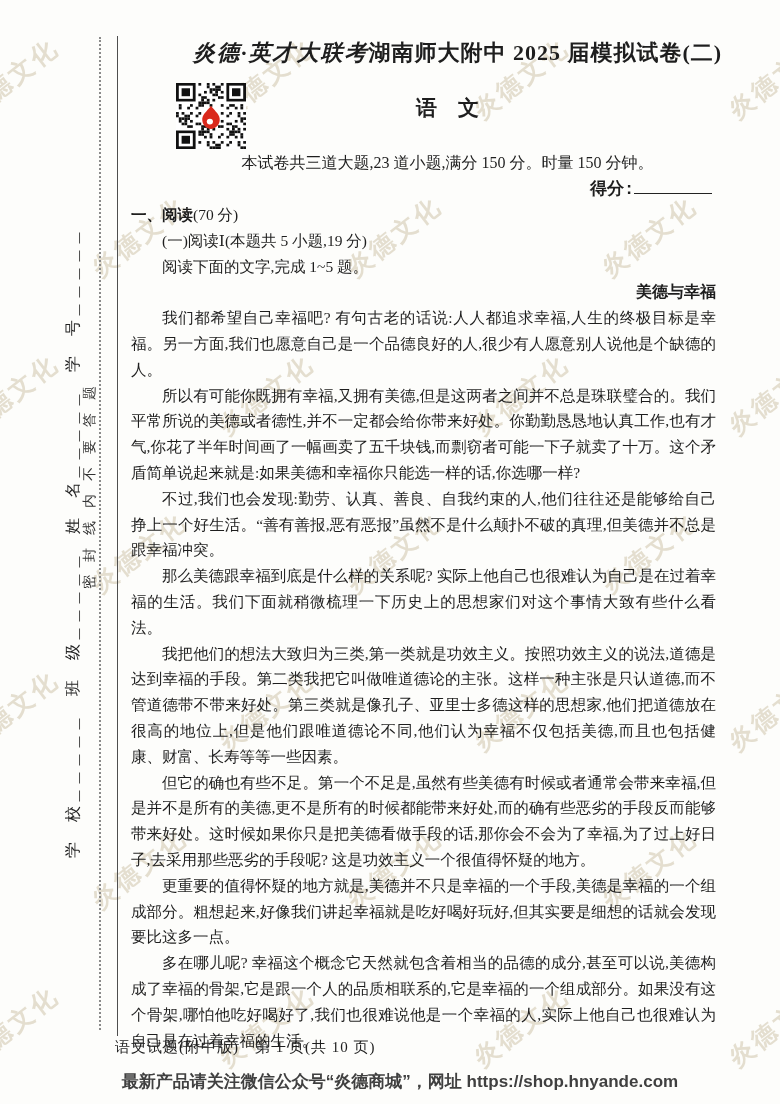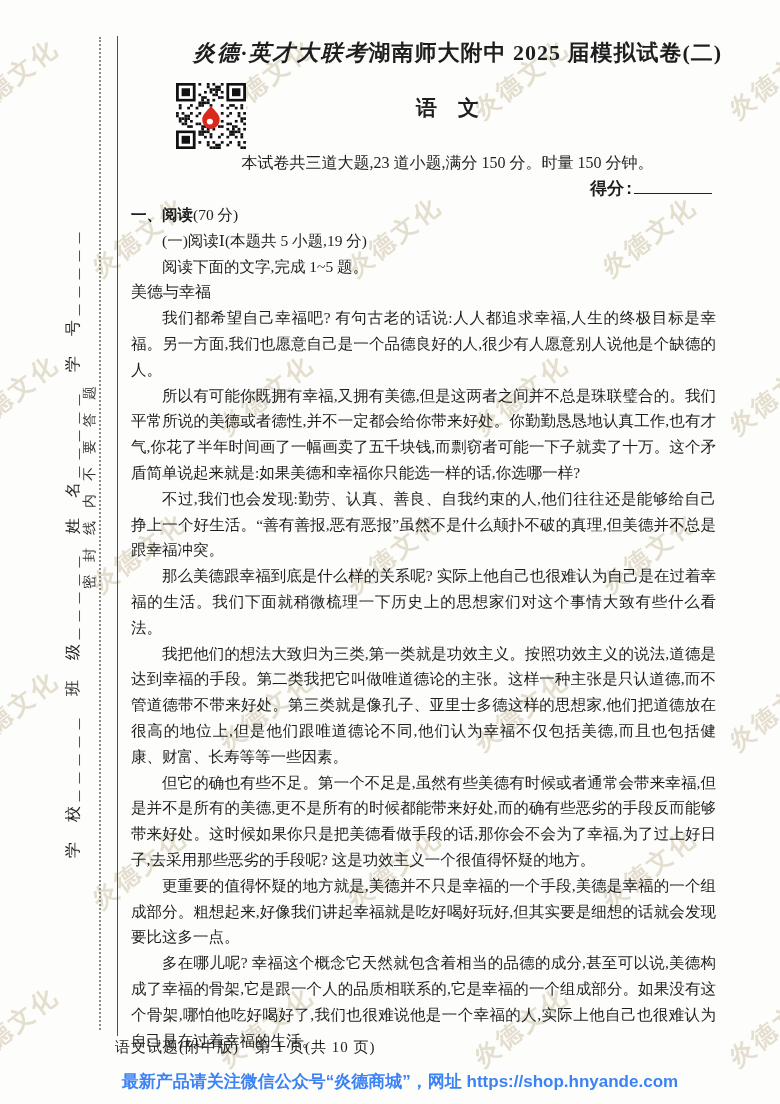--- a/index.html
+++ b/index.html
@@ -37,21 +37,21 @@
   .qr{left:176px;top:83px;width:70px;height:66px;}
   .subject{left:115px;top:94px;width:665px;text-align:center;font-size:21px;font-weight:bold;font-family:"Liberation Sans","DejaVu Sans",sans-serif;}
   .exam-info{left:115px;top:153px;width:665px;text-align:center;font-size:16px;}
   .score{left:590px;top:177px;width:170px;font-size:17px;font-weight:bold;font-family:Liberation Mono, monospace;}
   .score-blank{display:inline-block;width:78px;height:14px;border-bottom:1.5px solid #222;vertical-align:baseline;}
   
   .content{left:131px;top:202px;width:585px;font-size:15.5px;line-height:25.8px;}
   .h-sec{font-weight:bold;}
   .h-sec .score-part{font-weight:normal;margin-top:16px;}
   .indent{text-indent:2em;}
-  .essay-title{text-align:left;font-weight:normal;font-size:16px;}
+  .essay-title{text-align:right;font-weight:bold;font-size:16px;}
   .para{text-align:justify;text-indent:2em;margin:0;}
   
   .pg-label{left:115px;top:1038px;width:650px;text-align:left;font-size:15px;letter-spacing:1px;}
   .promo{left:115px;top:1070px;width:570px;text-align:center;font-size:17px;font-weight:bold;
          font-family:"Liberation Sans","DejaVu Sans",sans-serif;white-space:nowrap;}
 </style>
 </head>
 <body>
 
 <div class="page">
@@ -254,16 +254,16 @@
       <p class="para">所以有可能你既拥有幸福,又拥有美德,但是这两者之间并不总是珠联璧合的。我们平常所说的美德或者德性,并不一定都会给你带来好处。你勤勤恳恳地认真工作,也有才气,你花了半年时间画了一幅画卖了五千块钱,而剽窃者可能一下子就卖了十万。这个矛盾简单说起来就是:如果美德和幸福你只能选一样的话,你选哪一样?</p>
       <p class="para">不过,我们也会发现:勤劳、认真、善良、自我约束的人,他们往往还是能够给自己挣上一个好生活。“善有善报,恶有恶报”虽然不是什么颠扑不破的真理,但美德并不总是跟幸福冲突。</p>
       <p class="para">那么美德跟幸福到底是什么样的关系呢? 实际上他自己也很难认为自己是在过着幸福的生活。我们下面就稍微梳理一下历史上的思想家们对这个事情大致有些什么看法。</p>
       <p class="para">我把他们的想法大致归为三类,第一类就是功效主义。按照功效主义的说法,道德是达到幸福的手段。第二类我把它叫做唯道德论的主张。这样一种主张是只认道德,而不管道德带不带来好处。第三类就是像孔子、亚里士多德这样的思想家,他们把道德放在很高的地位上,但是他们跟唯道德论不同,他们认为幸福不仅包括美德,而且也包括健康、财富、长寿等等一些因素。</p>
       <p class="para">但它的确也有些不足。第一个不足是,虽然有些美德有时候或者通常会带来幸福,但是并不是所有的美德,更不是所有的时候都能带来好处,而的确有些恶劣的手段反而能够带来好处。这时候如果你只是把美德看做手段的话,那你会不会为了幸福,为了过上好日子,去采用那些恶劣的手段呢? 这是功效主义一个很值得怀疑的地方。</p>
       <p class="para">更重要的值得怀疑的地方就是,美德并不只是幸福的一个手段,美德是幸福的一个组成部分。粗想起来,好像我们讲起幸福就是吃好喝好玩好,但其实要是细想的话就会发现要比这多一点。</p>
       <p class="para">多在哪儿呢? 幸福这个概念它天然就包含着相当的品德的成分,甚至可以说,美德构成了幸福的骨架,它是跟一个人的品质相联系的,它是幸福的一个组成部分。如果没有这个骨架,哪怕他吃好喝好了,我们也很难说他是一个幸福的人,实际上他自己也很难认为自己是在过着幸福的生活。</p>
     </div>
 
     <div class="abs pg-label">语文试题(附中版)　第 1 页(共 10 页)</div>
-    <div class="abs promo" id="promo-line" style="color: #3b82f6;">最新产品请关注微信公众号“炎德商城”，网址 https://shop.hnyande.com</div>
+    <div class="abs promo" id="promo-line" style="color: #404040;">最新产品请关注微信公众号“炎德商城”，网址 https://shop.hnyande.com</div>
 
   </div>
 </div>
 
 </body></html>

